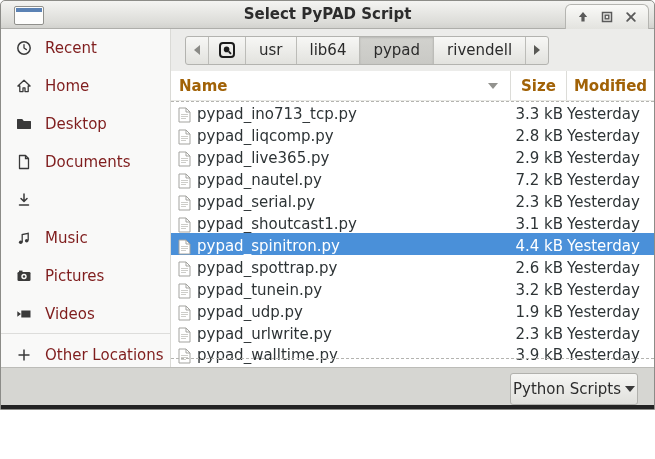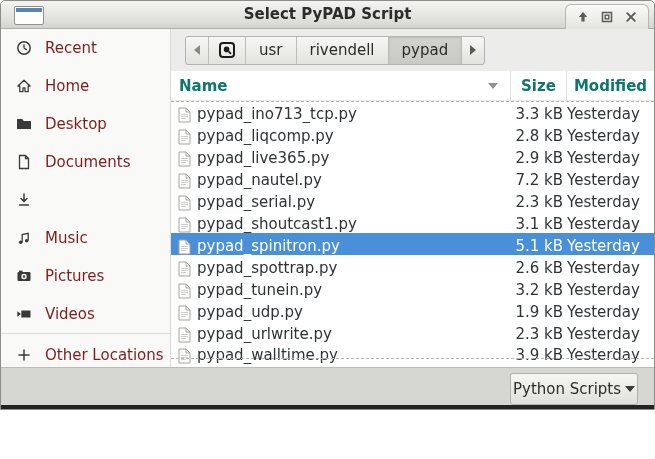--- a/index.html
+++ b/index.html
@@ -60,21 +60,21 @@
   }
   .path-seg:last-child{ border-right:none; }
   .path-seg.nav{ padding:0 8px; }
   .path-seg.active{ background:linear-gradient(#d2d2ce,#c9c9c5); box-shadow:inset 0 1px 2px rgba(0,0,0,.12); }
   .tri{ width:0; height:0; display:inline-block; }
   .tri.left{ border-top:5px solid transparent; border-bottom:5px solid transparent; border-right:6px solid #8a8a86; }
   .tri.right{ border-top:5px solid transparent; border-bottom:5px solid transparent; border-left:6px solid #595955; }
 
   
   .list-header{ height:30px; display:flex; background:#fff; border-bottom:1px solid #e8e8e4; flex:none; }
-  .hcell{ display:flex; align-items:center; font-weight:bold; color:#0f766e; cursor:default;text-align:right; }
+  .hcell{ display:flex; align-items:center; font-weight:bold; color:#a16207; cursor:default;text-align:right; }
   .hcell.name{ flex:1; padding-left:8px; border-right:1px solid #dedeba0; border-right:1px solid #dcdcd8; }
   .hcell.size{ width:56px; justify-content:center; border-right:1px solid #dcdcd8; }
   .hcell.modified{ width:87px; justify-content:center; }
   .sort-arrow{ margin-left:auto; margin-right:12px; width:0; height:0;
     border-left:5px solid transparent; border-right:5px solid transparent; border-top:6px solid #92928e; }
 
   .rows{ position:relative; flex:1; overflow:hidden; background:#fff; }
   .cut-line{ position:absolute; left:0; right:0; border-top:1px dashed #b4b4b0; }
   .cut-line.top{ top:0; }
   .cut-line.bottom{ bottom:8px; }
@@ -215,24 +215,27 @@
               <svg width="18" height="18" viewBox="0 0 18 18">
                 <rect x="2" y="2" width="14" height="14" rx="3" fill="none" stroke="#1c1c1c" stroke-width="2"></rect>
                 <circle cx="8.6" cy="8.4" r="2.8" fill="#1c1c1c"></circle>
                 <path d="M10.6 10.4 13 12.8" stroke="#1c1c1c" stroke-width="1.8"></path>
               </svg>
             </div>
             <div class="path-seg">
               <span>usr</span>
             </div>
             <div class="path-seg">
-              <span>rivendell</span>
+              <span>lib64</span>
             </div>
             <div class="path-seg active">
               <span>pypad</span>
+            </div>
+            <div class="path-seg">
+              <span>rivendell</span>
             </div>
             <div class="path-seg nav">
               <span class="tri right"></span>
             </div>
           </div>
       </div>
 
       <div class="list-header">
         <div class="hcell name">
           <span>Name</span>
@@ -322,21 +325,21 @@
           </div>
           <div class="row selected">
             <span class="icon-cell">
               <svg width="13" height="16" viewBox="0 0 13 16">
                 <path d="M1 1h7l4 4v10H1z" fill="#fff" stroke="#a3a39f" stroke-width="1"></path>
                 <path d="M8 1v4h4" fill="none" stroke="#a3a39f" stroke-width="1"></path>
                 <path d="M3 7.5h7M3 9.5h7M3 11.5h5" stroke="#cdcdc9" stroke-width="1"></path>
               </svg>
             </span>
             <span class="name">pypad_spinitron.py</span>
-            <span class="size">5.1 kB</span>
+            <span class="size">4.4 kB</span>
             <span class="modified">Yesterday</span>
           </div>
           <div class="row">
             <span class="icon-cell">
               <svg width="13" height="16" viewBox="0 0 13 16">
                 <path d="M1 1h7l4 4v10H1z" fill="#fff" stroke="#a3a39f" stroke-width="1"></path>
                 <path d="M8 1v4h4" fill="none" stroke="#a3a39f" stroke-width="1"></path>
                 <path d="M3 7.5h7M3 9.5h7M3 11.5h5" stroke="#cdcdc9" stroke-width="1"></path>
               </svg>
             </span>

